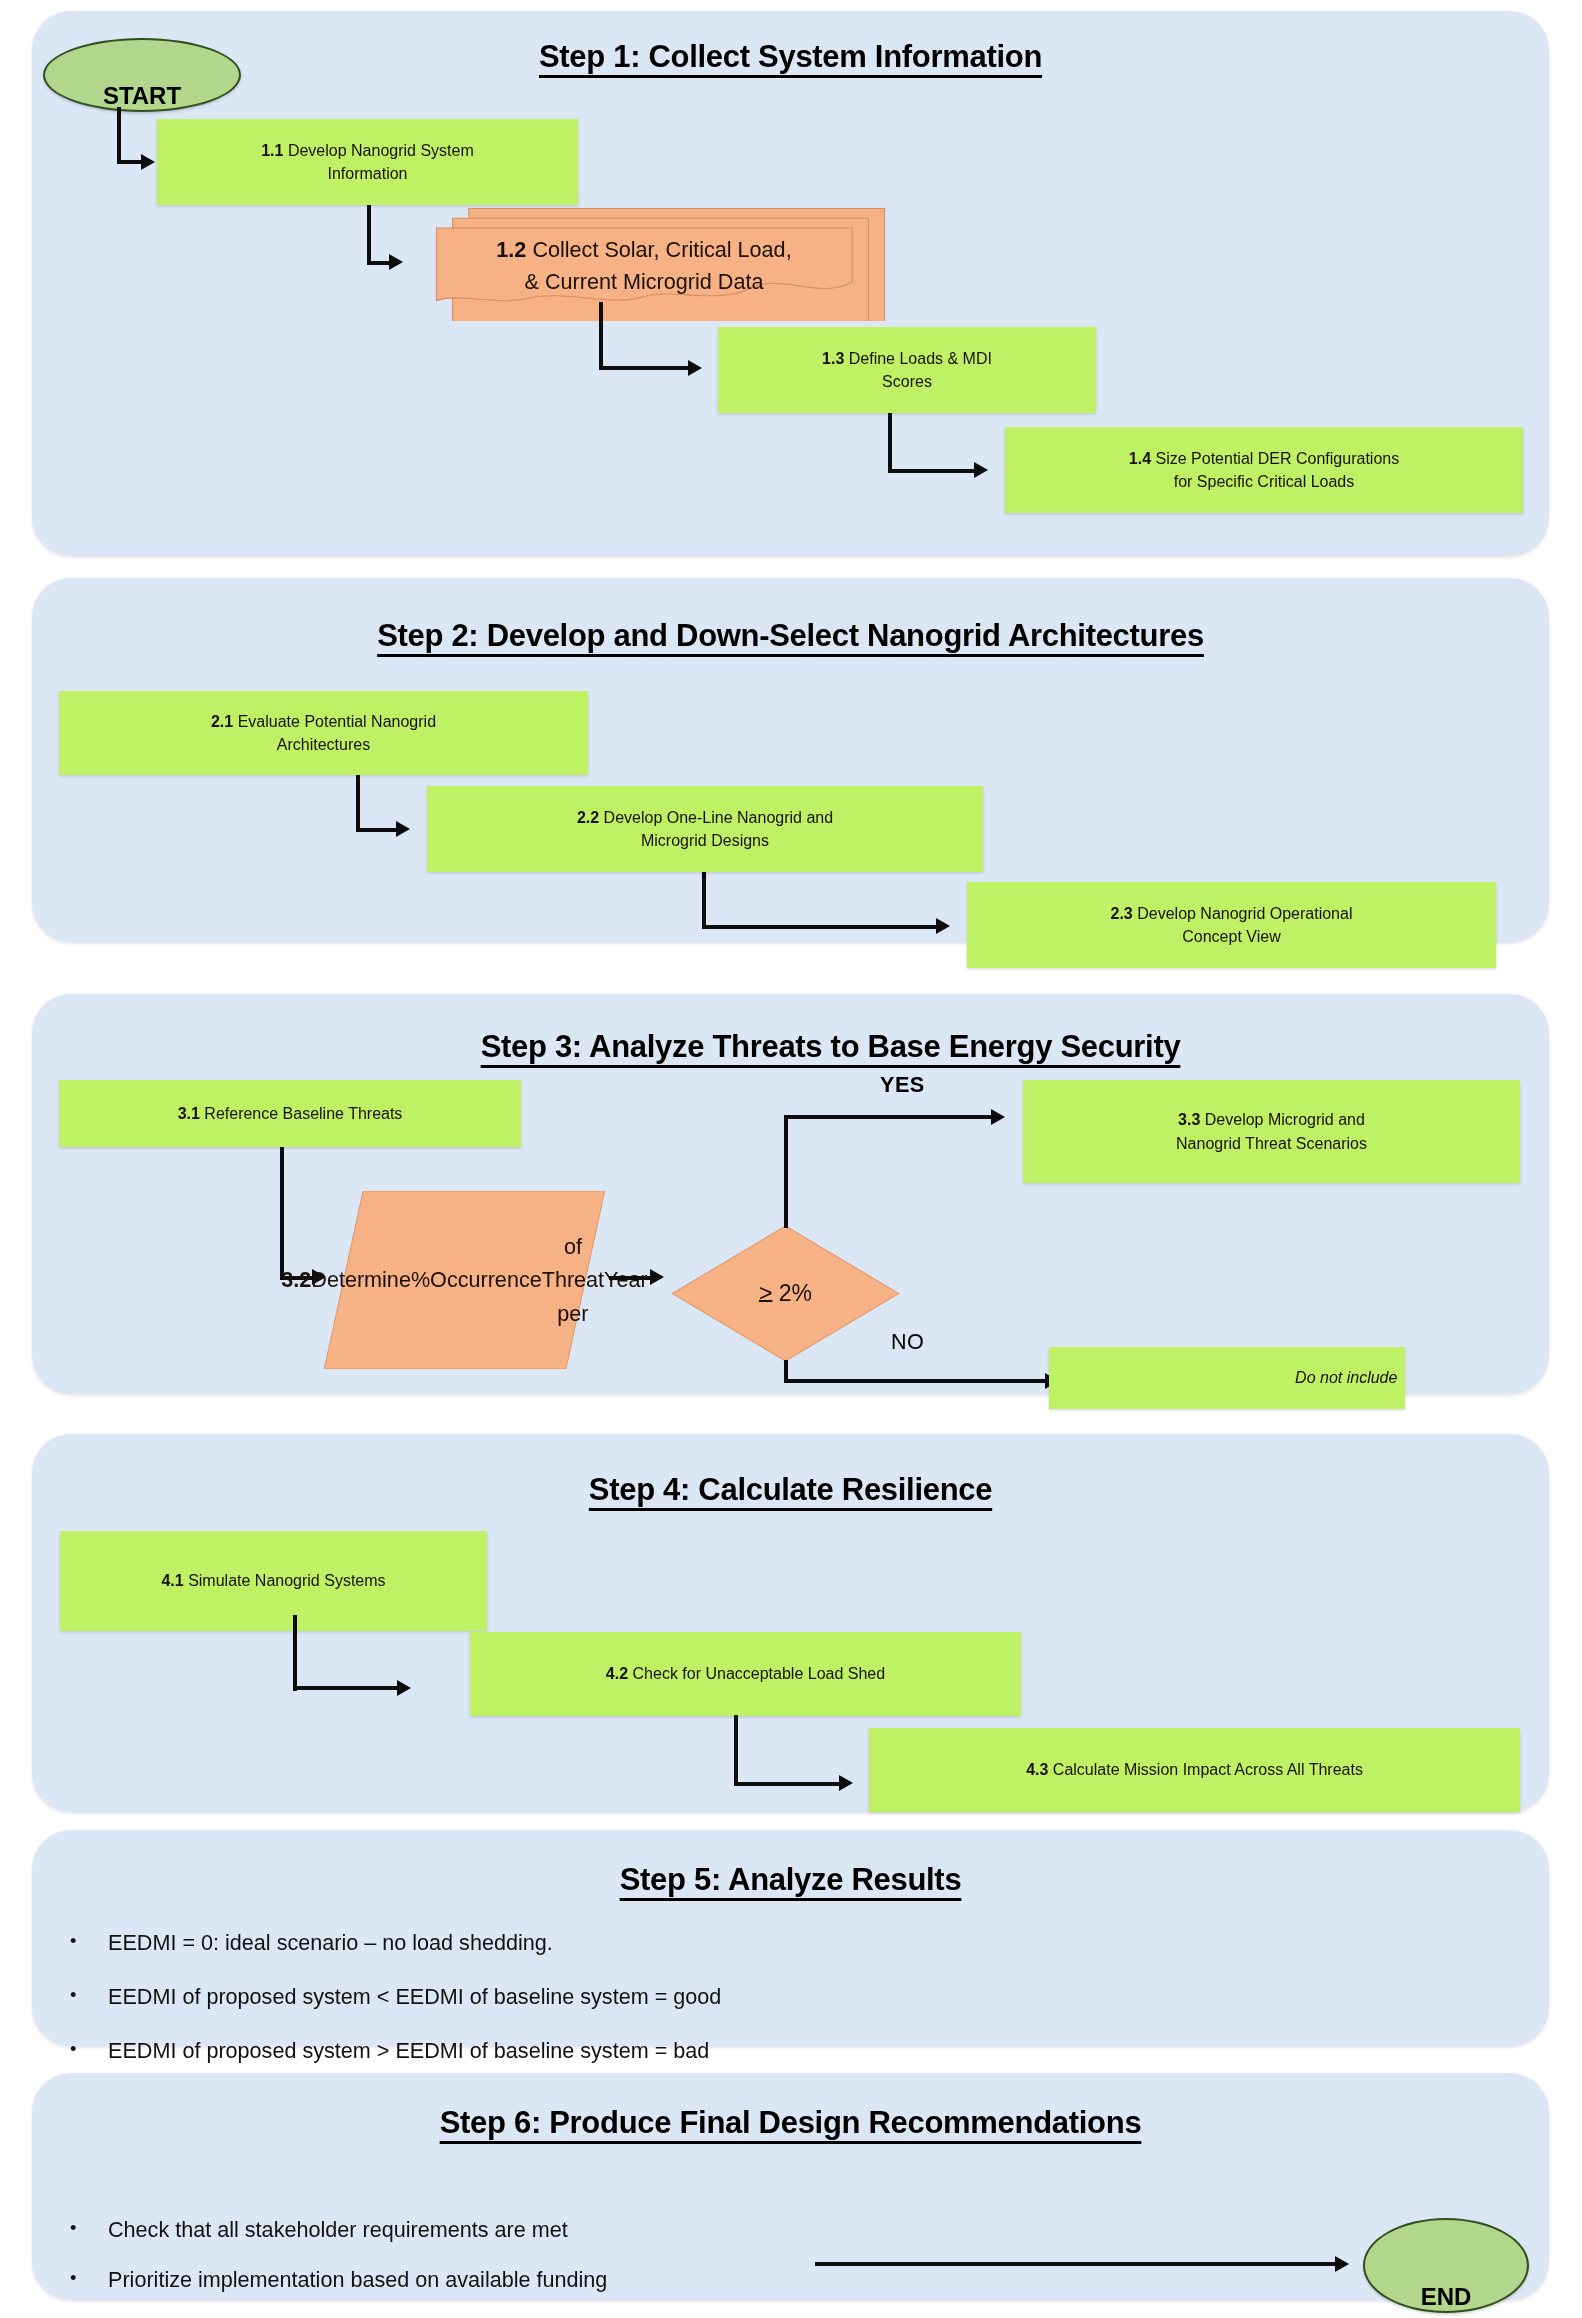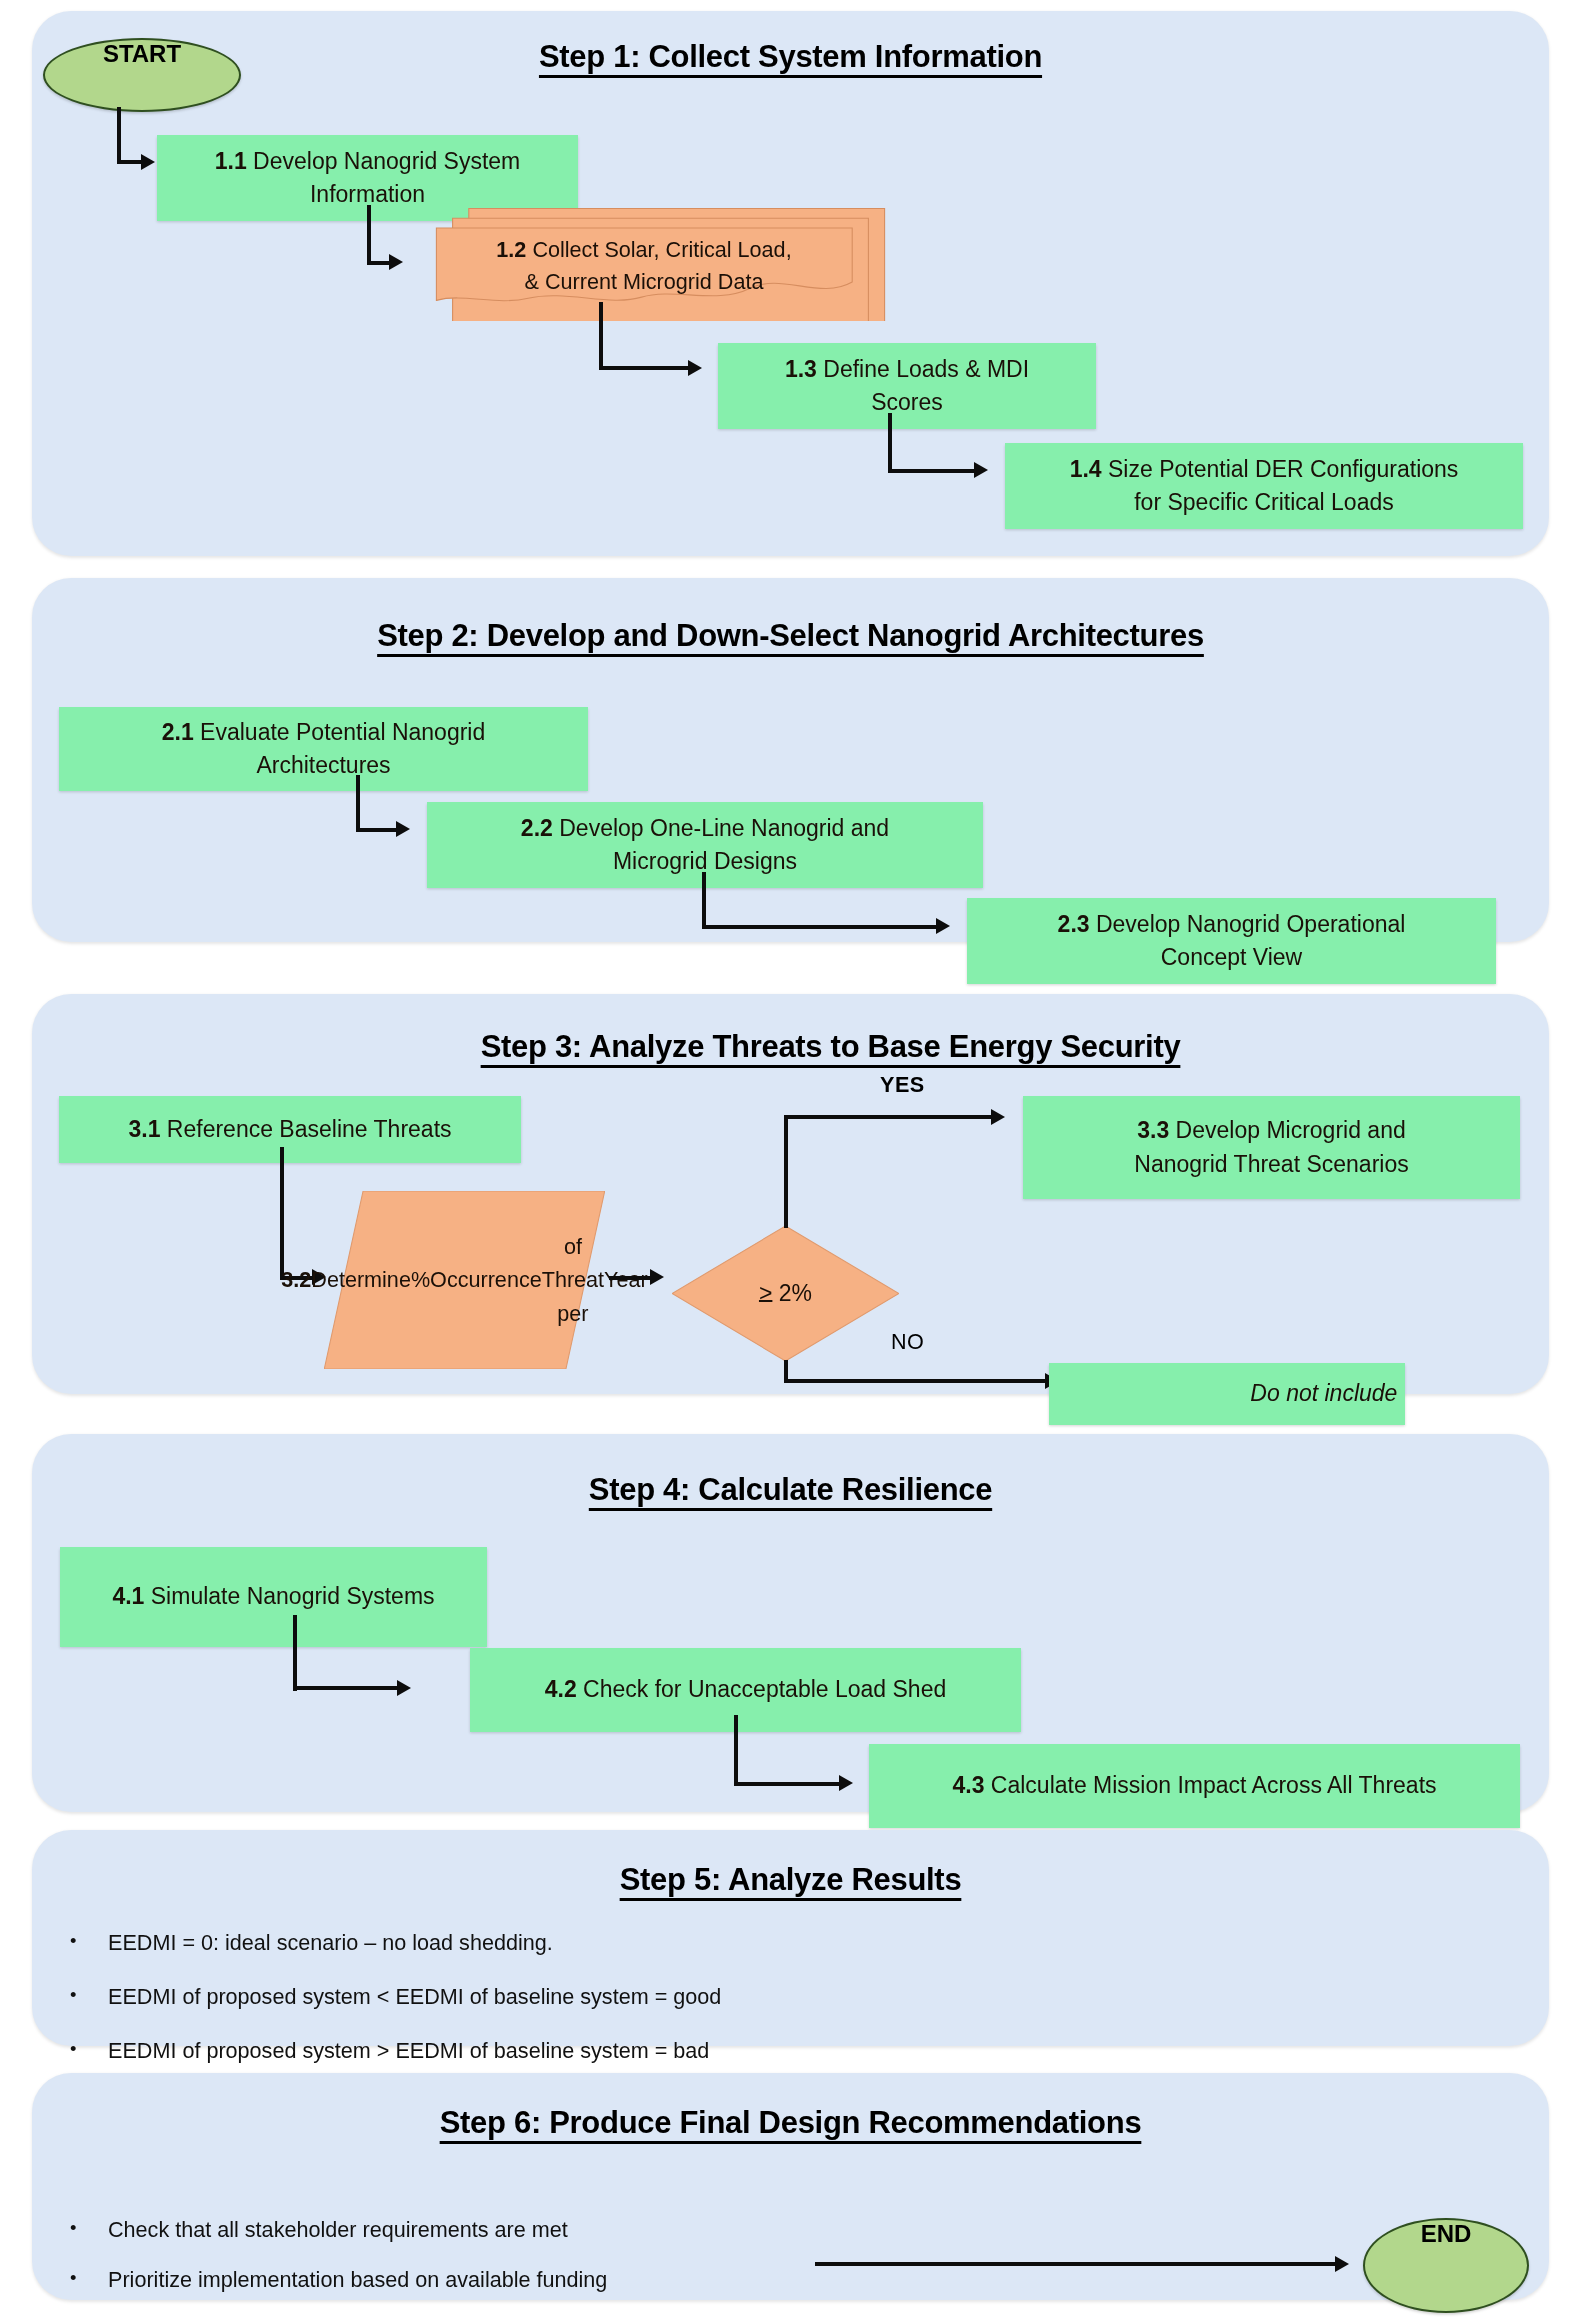--- a/index.html
+++ b/index.html
@@ -15,33 +15,33 @@
   }
   .panel-title{
     position:absolute;left:0;width:100%;text-align:center;
     font-size:31px;font-weight:bold;color:#000;
     text-decoration:underline;text-underline-offset:7.6px;
     text-decoration-thickness:2.7px;
     letter-spacing:-0.3px;
   }
   
   .box{
-    position:absolute;background:#86efac;
+    position:absolute;background:#bef264;
     display:flex;align-items:center;justify-content:center;
     text-align:center;line-height:1.45;
-    font-size:23px;color:#1a1008;
+    font-size:16px;color:#1a1008;
     box-shadow:0 1.6px 2.7px rgba(0,0,0,0.17);
-    padding:0 7.6px;box-sizing:border-box;margin-top:16px;
+    padding:0 7.6px;box-sizing:border-box;
   }
   .box b{font-weight:bold;}
   
   .ellipse{
     position:absolute;background:#b2d78c;border:2.2px solid #2f4f20;
     border-radius:50%;
-    display:flex;align-items:flex-start;justify-content:center;
+    display:flex;align-items:flex-end;justify-content:center;
     font-size:24px;font-weight:bold;color:#000;
     box-shadow:0 1.6px 2.7px rgba(0,0,0,0.18);
   }
   
   .vline{position:absolute;background:#0d0d0d;width:3.8px;}
   .hline{position:absolute;background:#0d0d0d;height:3.8px;}
   .arrow-r{
     position:absolute;width:0;height:0;
     border-top:8.6px solid transparent;border-bottom:8.6px solid transparent;
     border-left:14px solid #0d0d0d;

